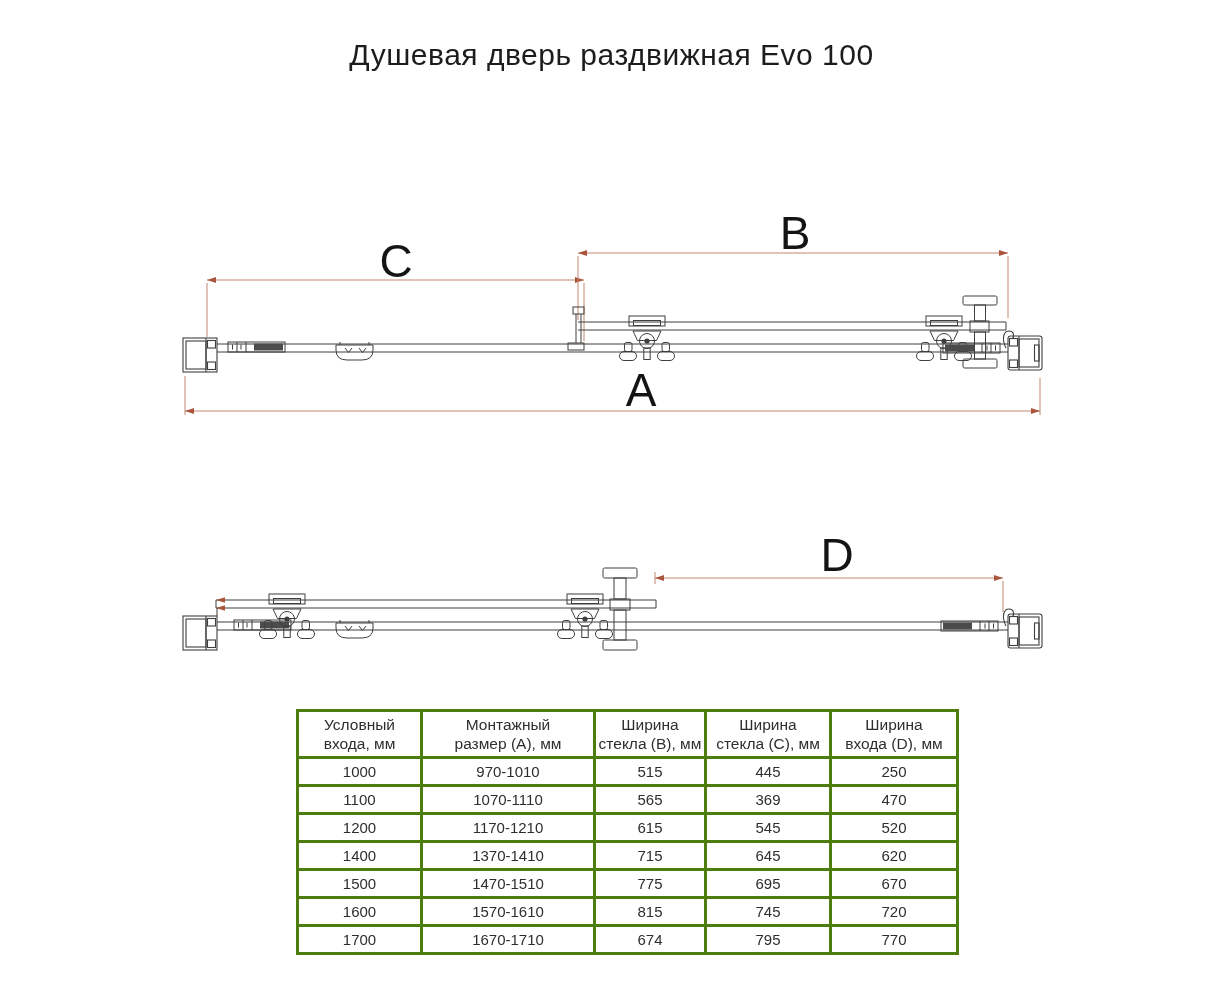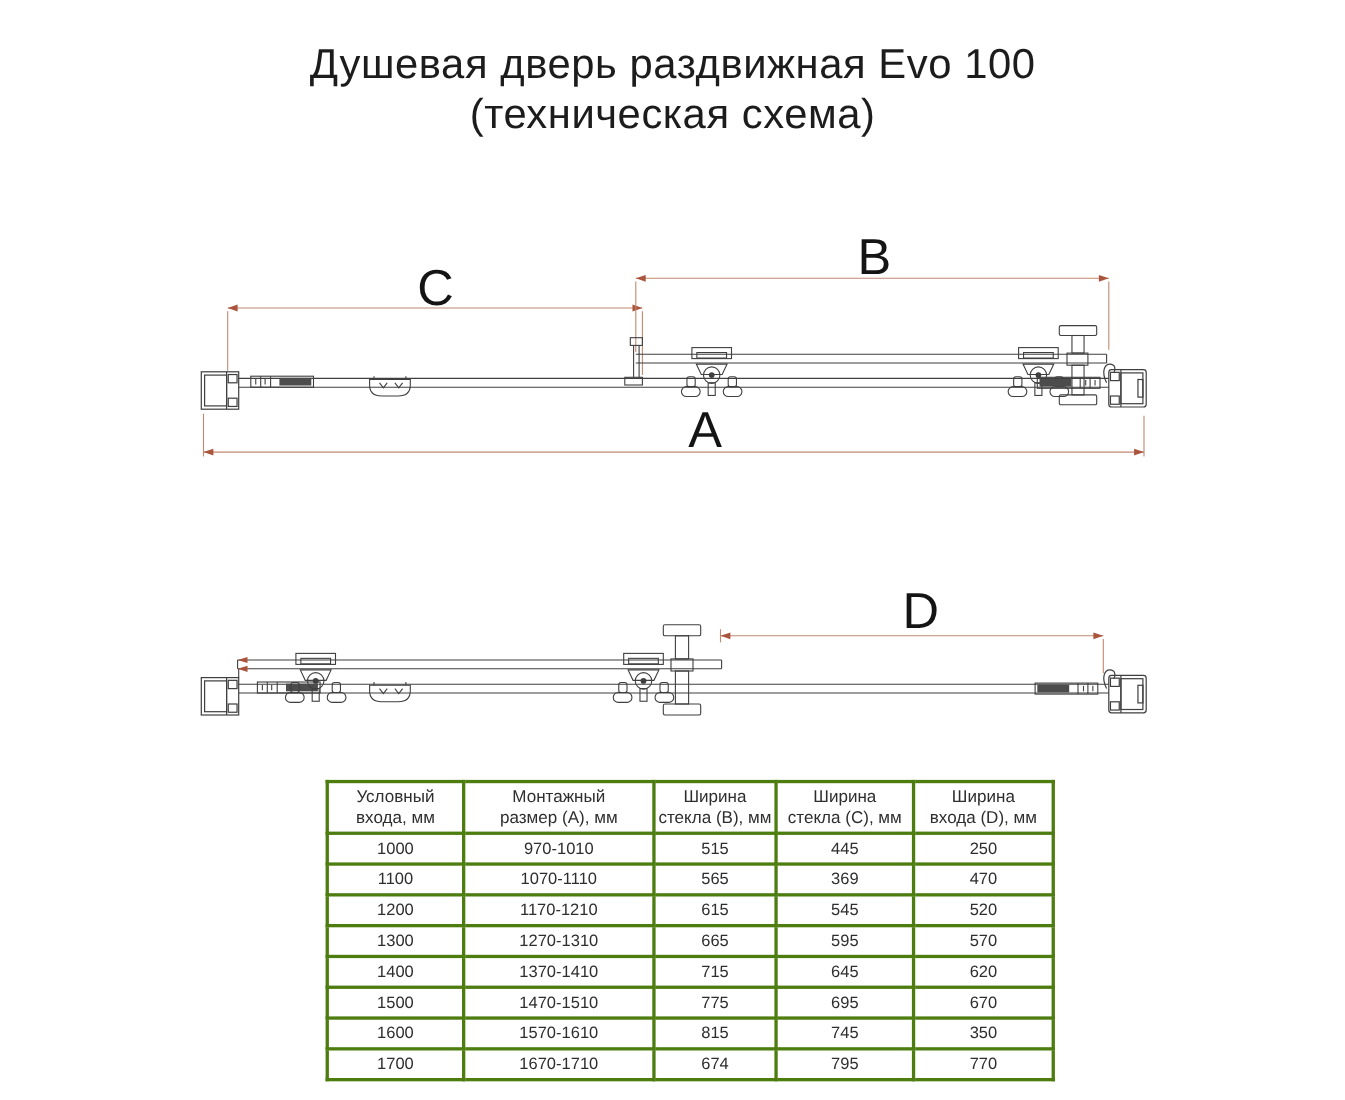--- a/index.html
+++ b/index.html
@@ -4,21 +4,21 @@
 <style>
   html,body{margin:0;padding:0;}
   body{
     width:1223px;height:1000px;position:relative;overflow:hidden;
     background:#ffffff;
     font-family:"Liberation Sans", sans-serif;
     color:#1b1b1b;
   }
   .title{
     position:absolute;top:12px;left:0;width:100%;
-    text-align:center;font-size:38px;font-weight:400;line-height:45px;
+    text-align:center;font-size:30px;font-weight:400;line-height:45px;
     letter-spacing:.5px;color:#1c1c1c;
   }
   .title span{display:block;}
   svg.drawing{position:absolute;left:0;top:0;}
   svg text.dim{font-size:46px;fill:#141414;font-family:"Liberation Sans",sans-serif;}
   table.spec{
     position:absolute;left:296px;top:709px;
     border-collapse:collapse;table-layout:fixed;width:660px;
     color:#2e2e2e;
   }
@@ -31,21 +31,20 @@
     padding:2px 2px;
   }
   table.spec th span{display:block;}
   table.spec td{font-size:15px;height:25px;}
 </style>
 </head>
 <body>
 
 <h1 class="title">
   <span>Душевая дверь раздвижная Evo 100</span>
-  <span>(техническая схема)</span>
 </h1>
 
 <svg class="drawing" width="1223" height="700" viewBox="0 0 1223 700">
   <defs>
 
     <g id="wallL" stroke="#3f3f3f" fill="none" stroke-width="1.1">
       <rect x="0" y="0" width="34" height="34"></rect>
       <rect x="3" y="3" width="20" height="28"></rect>
       <line x1="23" y1="0" x2="23" y2="34"></line>
       <rect x="24.5" y="2.5" width="8" height="7.5"></rect>
@@ -257,46 +256,39 @@
         <td>470</td>
       </tr>
       <tr>
         <td>1200</td>
         <td>1170-1210</td>
         <td>615</td>
         <td>545</td>
         <td>520</td>
       </tr>
       <tr>
-        <td>1300</td>
-        <td>1270-1310</td>
-        <td>665</td>
-        <td>595</td>
-        <td>570</td>
-      </tr>
-      <tr>
         <td>1400</td>
         <td>1370-1410</td>
         <td>715</td>
         <td>645</td>
         <td>620</td>
       </tr>
       <tr>
         <td>1500</td>
         <td>1470-1510</td>
         <td>775</td>
         <td>695</td>
         <td>670</td>
       </tr>
       <tr>
         <td>1600</td>
         <td>1570-1610</td>
         <td>815</td>
         <td>745</td>
-        <td>350</td>
+        <td>720</td>
       </tr>
       <tr>
         <td>1700</td>
         <td>1670-1710</td>
         <td>674</td>
         <td>795</td>
         <td>770</td>
       </tr>
     </tbody>
 </table>

